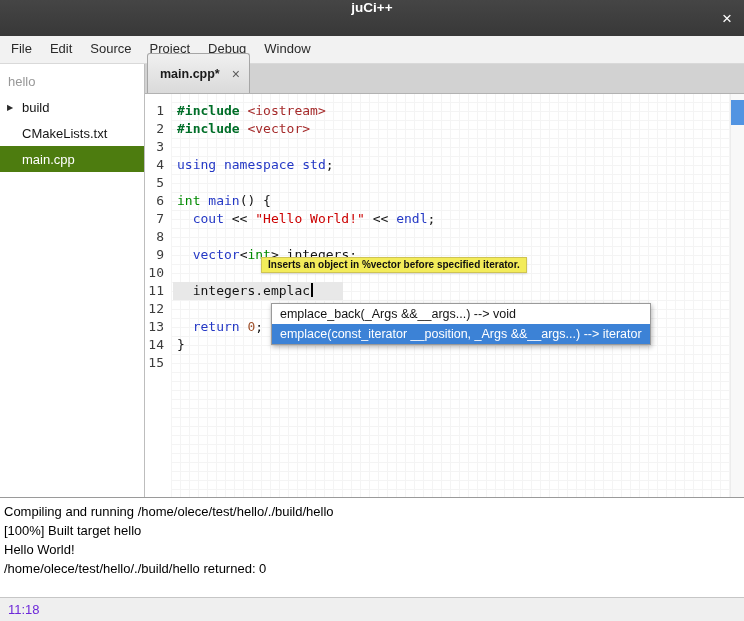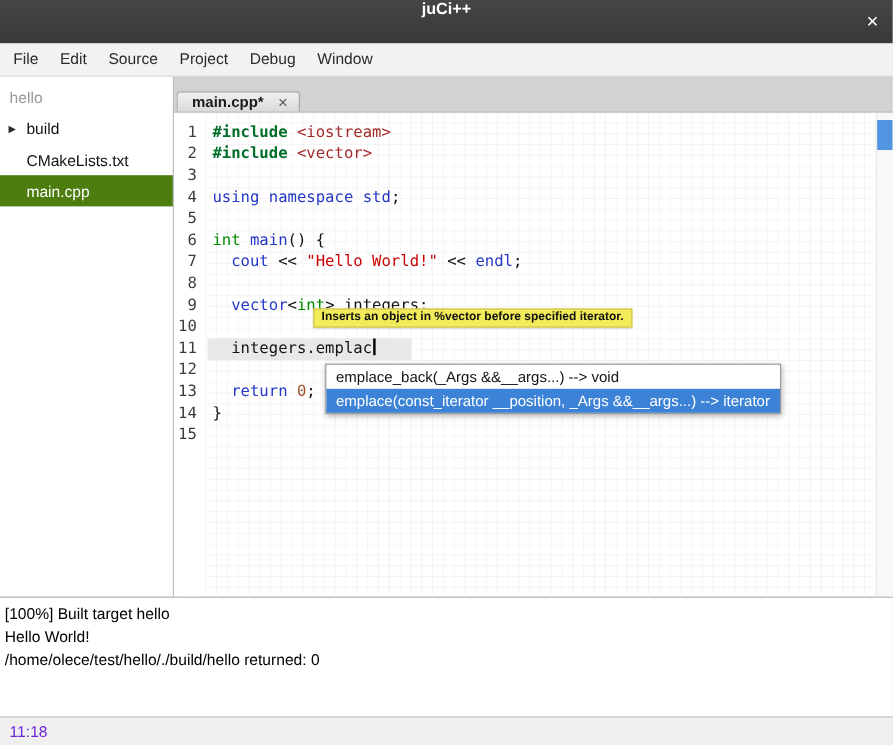--- a/index.html
+++ b/index.html
@@ -20,21 +20,21 @@
   .sidebar { width:145px; border-right:1px solid #bdbdbd; background:#fff; padding-top:4px; flex:none; }
   .project-label { height:26px; display:flex; align-items:center; padding-left:8px; color:#989898; font-size:13px; }
   .tree-row { height:26px; display:flex; align-items:center; font-size:13px; color:#141414; padding-left:22px; position:relative; }
   .tree-row .expander { position:absolute; left:7px; font-size:8px; color:#2a2a2a; }
   .tree-row.selected { background:#4d7c0f; color:#ffffff; }
 
   .editor-col { flex:1; display:flex; flex-direction:column; min-width:0; }
 
   
   .tabbar { height:30px; background:#d2d2d2; border-bottom:1px solid #b2b2b2; display:flex; align-items:flex-end; padding-left:2px; }
-  .tab { height:17px; display:flex; align-items:center; background:linear-gradient(#f0f0f0,#dadada); border:1px solid #a6a6a6; border-bottom:none; border-radius:3px 3px 0 0; padding:0 9px 0 12px; font-size:12.5px; font-weight:bold; color:#1a1a1a; }
+  .tab { height:40px; display:flex; align-items:center; background:linear-gradient(#f0f0f0,#dadada); border:1px solid #a6a6a6; border-bottom:none; border-radius:3px 3px 0 0; padding:0 9px 0 12px; font-size:12.5px; font-weight:bold; color:#1a1a1a; }
   .tab-close { margin-left:12px; color:#5a5a5a; font-weight:normal; font-size:14px; line-height:1; }
 
   
   .editor { position:relative; flex:1; background:#fff; overflow:hidden;
     background-image:linear-gradient(to right,#f4f4f4 1px,transparent 1px),linear-gradient(to bottom,#f4f4f4 1px,transparent 1px);
     background-size:9px 9px; background-position:26px 8px; }
   .gutter { position:absolute; left:0; top:0; bottom:0; width:26px; background:#ffffff; padding-top:8px;
     font-family:"DejaVu Sans Mono", monospace; font-size:13px; line-height:18px; color:#3c3c3c; text-align:right; z-index:1; }
   .gutter .line-num { height:18px; padding-right:7px; }
   .code-area { position:absolute; left:26px; top:0; right:14px; bottom:0; padding-top:8px;
@@ -147,20 +147,21 @@
 
         <div class="scrollbar">
           <div class="scroll-thumb"></div>
         </div>
       </div>
 
     </div>
   </div>
 
   <div class="terminal" id="terminal-panel">
+      <div class="term-line">Compiling and running /home/olece/test/hello/./build/hello</div>
       <div class="term-line">[100%] Built target hello</div>
       <div class="term-line">Hello World!</div>
       <div class="term-line">/home/olece/test/hello/./build/hello returned: 0</div>
     </div>
 
   <div class="statusbar">
     <span>11:18</span>
   </div>
 
 </div>

